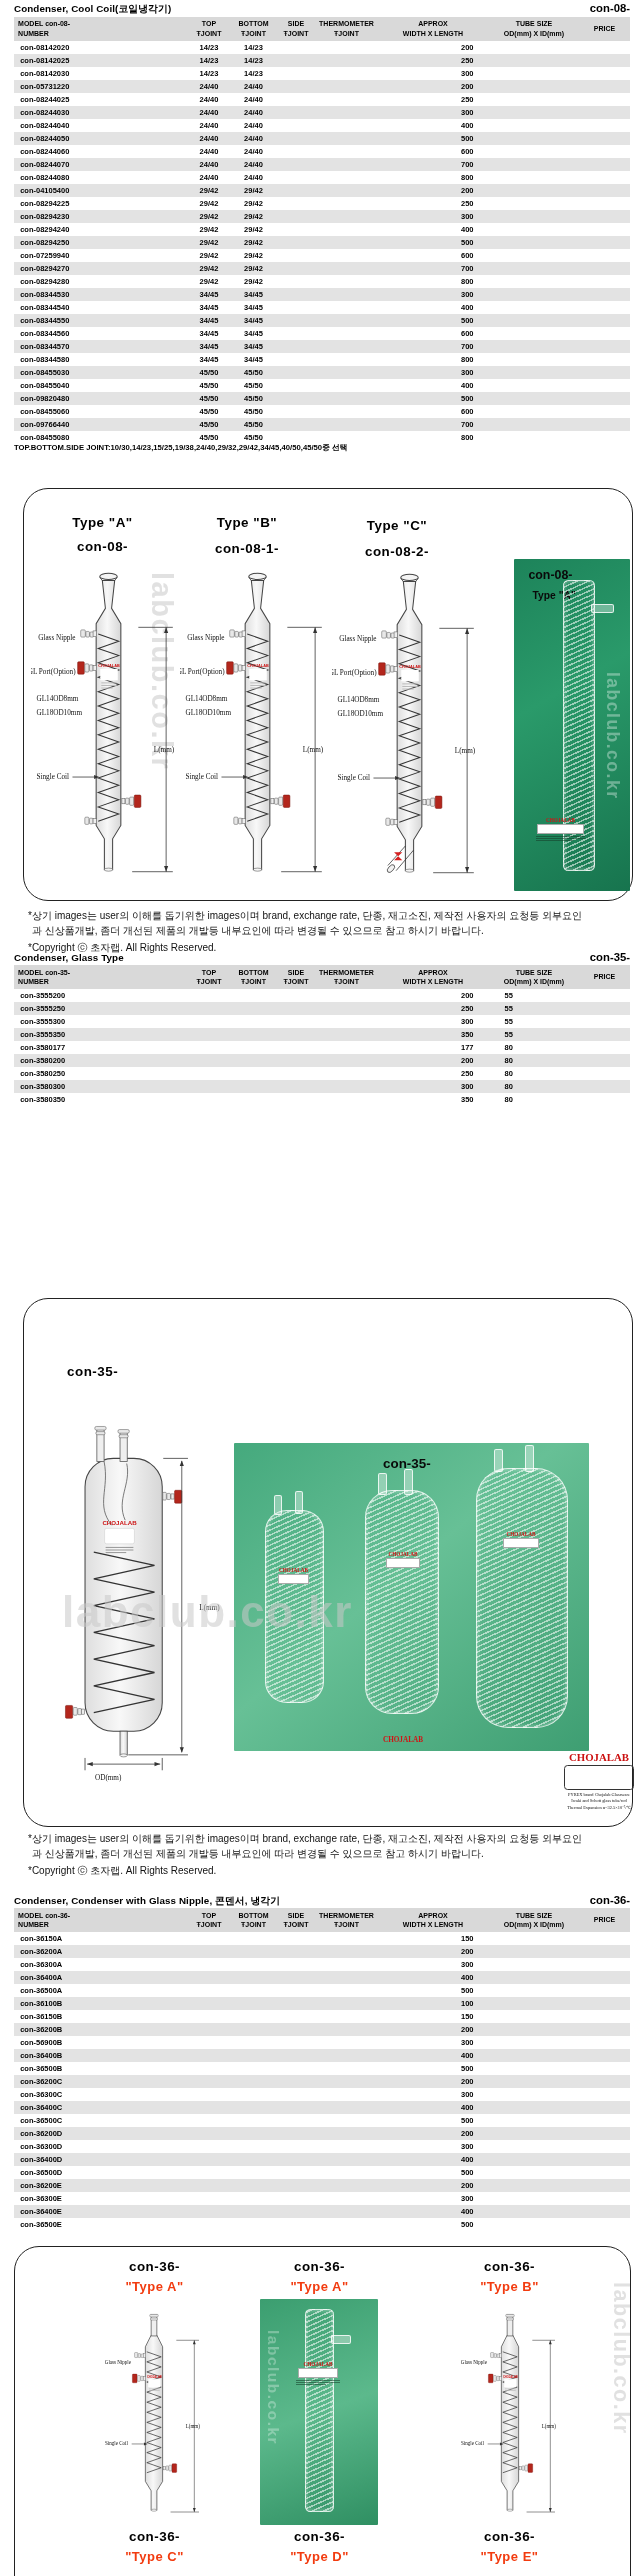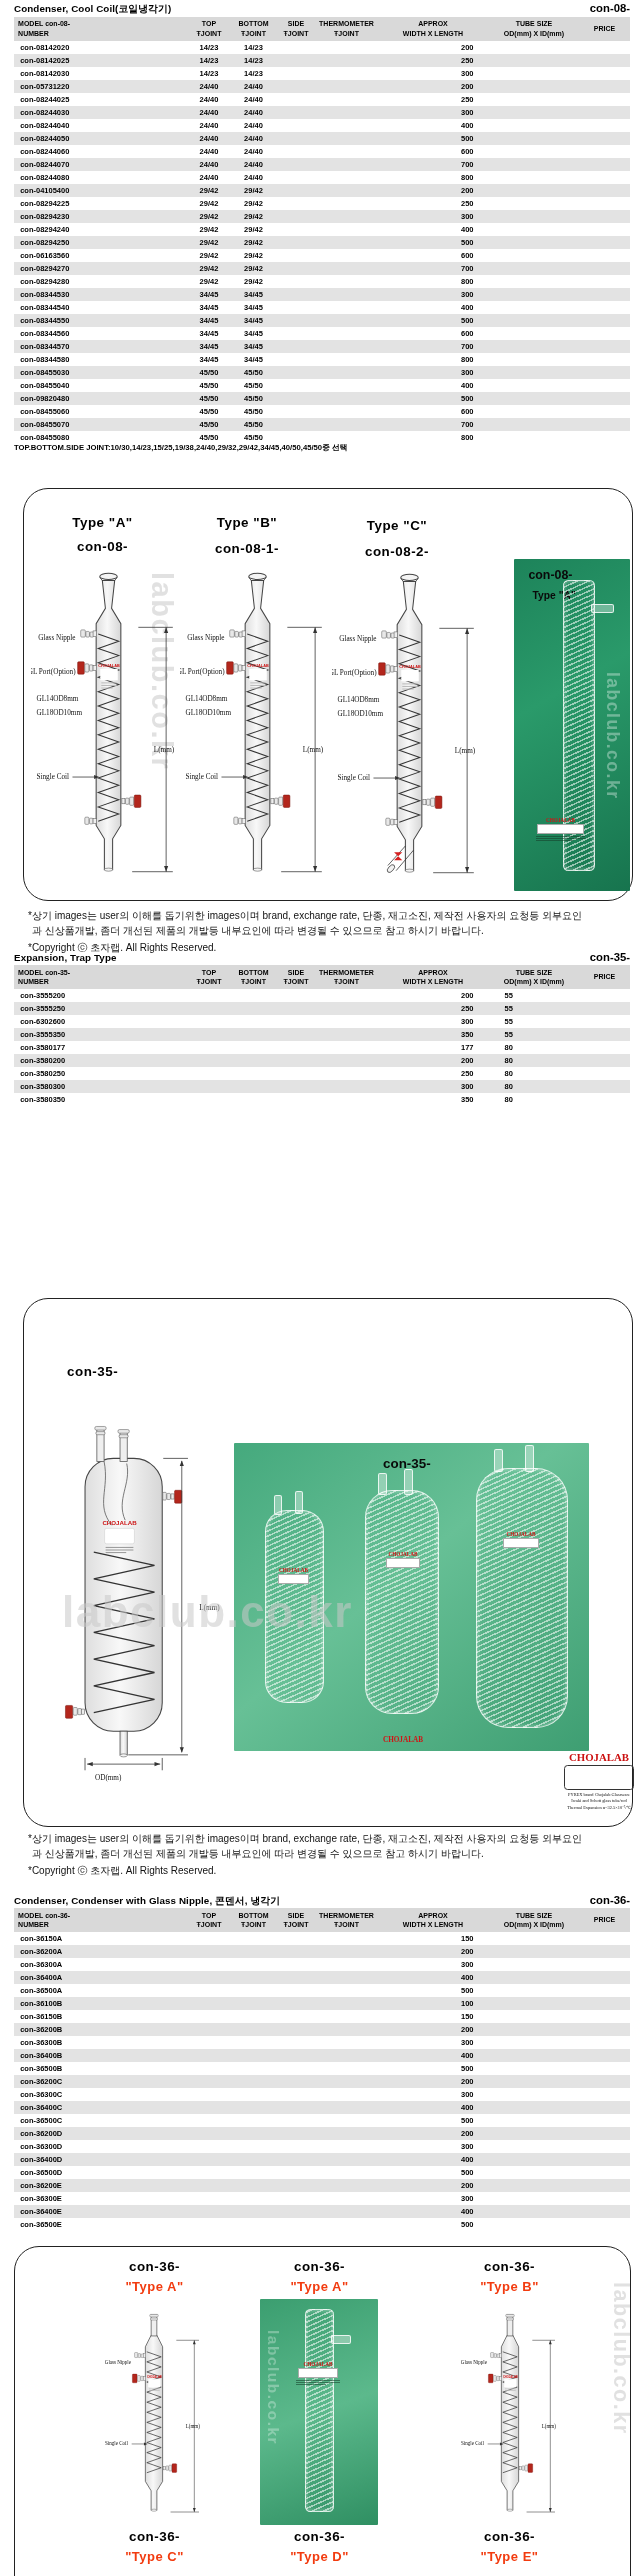--- a/index.html
+++ b/index.html
@@ -402,21 +402,21 @@
           <td class="c0">con-08294250</td>
           <td class="c1">29/42</td>
           <td class="c2">29/42</td>
           <td class="c3"></td>
           <td class="c4"></td>
           <td class="c5">500</td>
           <td class="c6"></td>
           <td class="c7"></td>
         </tr>
         <tr>
-          <td class="c0">con-06163560</td>
+          <td class="c0">con-07259940</td>
           <td class="c1">29/42</td>
           <td class="c2">29/42</td>
           <td class="c3"></td>
           <td class="c4"></td>
           <td class="c5">600</td>
           <td class="c6"></td>
           <td class="c7"></td>
         </tr>
         <tr>
           <td class="c0">con-08294270</td>
@@ -532,21 +532,21 @@
           <td class="c0">con-08455060</td>
           <td class="c1">45/50</td>
           <td class="c2">45/50</td>
           <td class="c3"></td>
           <td class="c4"></td>
           <td class="c5">600</td>
           <td class="c6"></td>
           <td class="c7"></td>
         </tr>
         <tr>
-          <td class="c0">con-08455070</td>
+          <td class="c0">con-09766440</td>
           <td class="c1">45/50</td>
           <td class="c2">45/50</td>
           <td class="c3"></td>
           <td class="c4"></td>
           <td class="c5">700</td>
           <td class="c6"></td>
           <td class="c7"></td>
         </tr>
         <tr>
           <td class="c0">con-08455080</td>
@@ -630,21 +630,21 @@
         <div class="mb-line"></div>
         <div class="mb-line" style="width:60%"></div>
     </div>
   </div>
 
   <div class="note" style="left:28px;top:909px">*상기 images는 user의 이해를 돕기위한 images이며 brand, exchange rate, 단종, 재고소진, 제작전 사용자의 요청등 외부요인</div>
   <div class="note" style="left:32px;top:924px">과 신상품개발, 좀더 개선된 제품의 개발등 내부요인에 따라 변경될 수 있으므로 참고 하시기 바랍니다.</div>
   <div class="note" style="left:28px;top:941px">*Copyright ⓒ 초자랩.    All Rights Reserved.</div>
 
   <div class="sec-head" style="left:14px;top:951px">
-    <span class="sec-title">Expansion, Trap Type</span>
+    <span class="sec-title">Condenser, Glass Type</span>
     <span class="sec-code">con-35-</span>
   </div>
   <table class="spec" style="left:14px;top:965px">
       <thead>
         <tr>
           <th class="c0">
             <div class="h1">MODEL  con-35-</div>
             <div class="h2">NUMBER</div>
           </th>
           <th class="c1">
@@ -691,21 +691,21 @@
           <td class="c0">con-3555250</td>
           <td class="c1"></td>
           <td class="c2"></td>
           <td class="c3"></td>
           <td class="c4"></td>
           <td class="c5">250</td>
           <td class="c6">55</td>
           <td class="c7"></td>
         </tr>
         <tr>
-          <td class="c0">con-6302600</td>
+          <td class="c0">con-3555300</td>
           <td class="c1"></td>
           <td class="c2"></td>
           <td class="c3"></td>
           <td class="c4"></td>
           <td class="c5">300</td>
           <td class="c6">55</td>
           <td class="c7"></td>
         </tr>
         <tr>
           <td class="c0">con-3555350</td>
@@ -933,21 +933,21 @@
           <td class="c0">con-36200B</td>
           <td class="c1"></td>
           <td class="c2"></td>
           <td class="c3"></td>
           <td class="c4"></td>
           <td class="c5">200</td>
           <td class="c6"></td>
           <td class="c7"></td>
         </tr>
         <tr>
-          <td class="c0">con-36300B</td>
+          <td class="c0">con-56900B</td>
           <td class="c1"></td>
           <td class="c2"></td>
           <td class="c3"></td>
           <td class="c4"></td>
           <td class="c5">300</td>
           <td class="c6"></td>
           <td class="c7"></td>
         </tr>
         <tr>
           <td class="c0">con-36400B</td>

